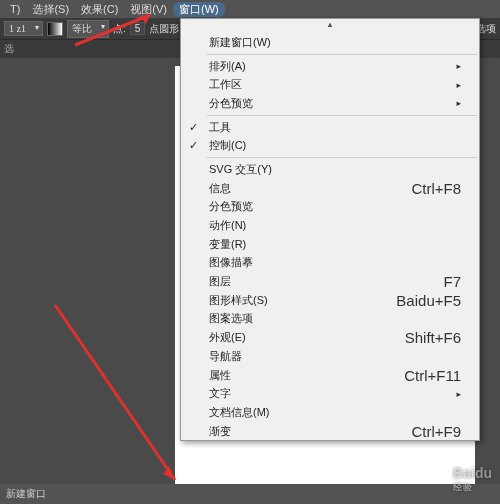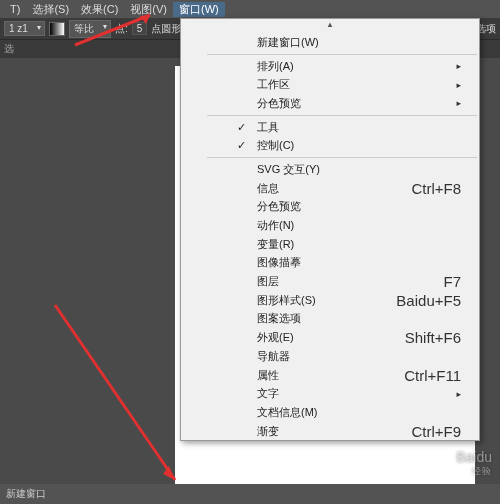--- a/index.html
+++ b/index.html
@@ -1,40 +1,40 @@
 <!DOCTYPE html>
 <html><head>
 <meta charset="utf-8">
 <style>
 * { margin: 0; padding: 0; box-sizing: border-box; font-family: "Microsoft YaHei", sans-serif; }
 body { width: 500px; height: 504px; background: #3a3a3a; overflow: hidden; position: relative; }
 .menubar { background: #535353; height: 18px; display: flex; align-items: center; color: #ddd; font-size: 11px; padding: 0 4px; }
 .menubar-item { padding: 0 6px; cursor: default; }
-.menubar-item.active { background: #4a6a8a; color: #fff; }
+.menubar-item.active { background: #4a6a8a; color: #fff; border-radius: 6px; }
 .toolbar { background: #3a3a3a; height: 22px; display: flex; align-items: center; color: #ddd; font-size: 10px; padding: 0 4px; border-bottom: 1px solid #2a2a2a; gap: 4px; }
-.dropdown-small { background: #555; border: 1px solid #666; padding: 1px 16px 1px 4px; color: #ddd; position: relative; font-size: 10px; }
+.dropdown-small { background: #555; border: 1px solid #666; padding: 1px 16px 1px 4px; color: #ddd; position: relative; font-size: 10px; font-family: Liberation Serif, serif; }
 .dropdown-small::after { content: "▾"; position: absolute; right: 3px; font-size: 8px; }
 .toolbar-icon { width: 16px; height: 14px; background: linear-gradient(90deg, #000 0%, #fff 100%); border: 1px solid #666; }
 .toolbar-btn { color: #ddd; font-size: 10px; padding: 0 4px; border: 1px solid #555; background: #444; }
 .toolbar-spacer { flex: 1; }
 .toolbar-dash { width: 30px; height: 10px; border: 1px dashed #888; }
 .tab-bar { background: #3a3a3a; height: 18px; display: flex; align-items: center; padding: 0 4px; color: #aaa; font-size: 10px; }
 .canvas-area { position: absolute; top: 58px; left: 0; right: 0; bottom: 20px; background: #4a4a4a; }
 .canvas { position: absolute; top: 8px; left: 175px; width: 300px; height: 420px; background: #fff; }
 .footer { position: absolute; bottom: 0; left: 0; right: 0; height: 20px; background: #535353; display: flex; align-items: center; color: #ccc; font-size: 10px; padding: 0 6px; }
 .arrow-svg { position: absolute; pointer-events: none; z-index: 5; }
 .context-menu { position: absolute; top: 18px; left: 180px; width: 300px; background: #f0f0f0; border: 1px solid #999; box-shadow: 2px 2px 6px rgba(0,0,0,0.4); z-index: 10; }
-.menu-item { display: flex; align-items: center; height: 18.7px; font-size: 11px; color: #222; padding: 0 18px 0 28px; position: relative; cursor: default; margin-left: 48px; }
+.menu-item { display: flex; align-items: center; height: 18.7px; font-size: 11px; color: #222; padding: 0 18px 0 28px; position: relative; cursor: default; }
 .menu-item .shortcut { margin-left: auto; color: #333; font-size: 15px; }
 .menu-item .submenu-arrow { margin-left: auto; font-size: 9px; color: #333; }
 .menu-item .check { position: absolute; left: 8px; font-size: 11px; }
 .menu-sep { height: 1px; background: #ccc; margin: 2px 2px 2px 26px; }
 .menu-scroll-up, .menu-scroll-down { height: 14px; text-align: center; font-size: 9px; color: #555; background: #f0f0f0; cursor: default; }
-.watermark { position: absolute; right: 8px; bottom: 26px; z-index: 20; color: rgba(255,255,255,0.45); font-size: 14px; font-weight: normal; text-shadow: 0 0 3px rgba(0,0,0,0.5); }
-.watermark small { display: block; font-size: 9px; letter-spacing: 1px; text-align: right; }
+.watermark { position: absolute; right: 8px; bottom: 10px; z-index: 20; color: rgba(255,255,255,0.45); font-size: 14px; font-weight: bold; text-shadow: 0 0 3px rgba(0,0,0,0.5); }
+.watermark small { display: block; font-size: 9px; letter-spacing: 1px; }
 </style>
 </head>
 <body>
 
 <div class="menubar">
     <span class="menubar-item">T)</span>
     <span class="menubar-item">选择(S)</span>
     <span class="menubar-item">效果(C)</span>
     <span class="menubar-item">视图(V)</span>
     <span class="menubar-item active">窗口(W)</span>

